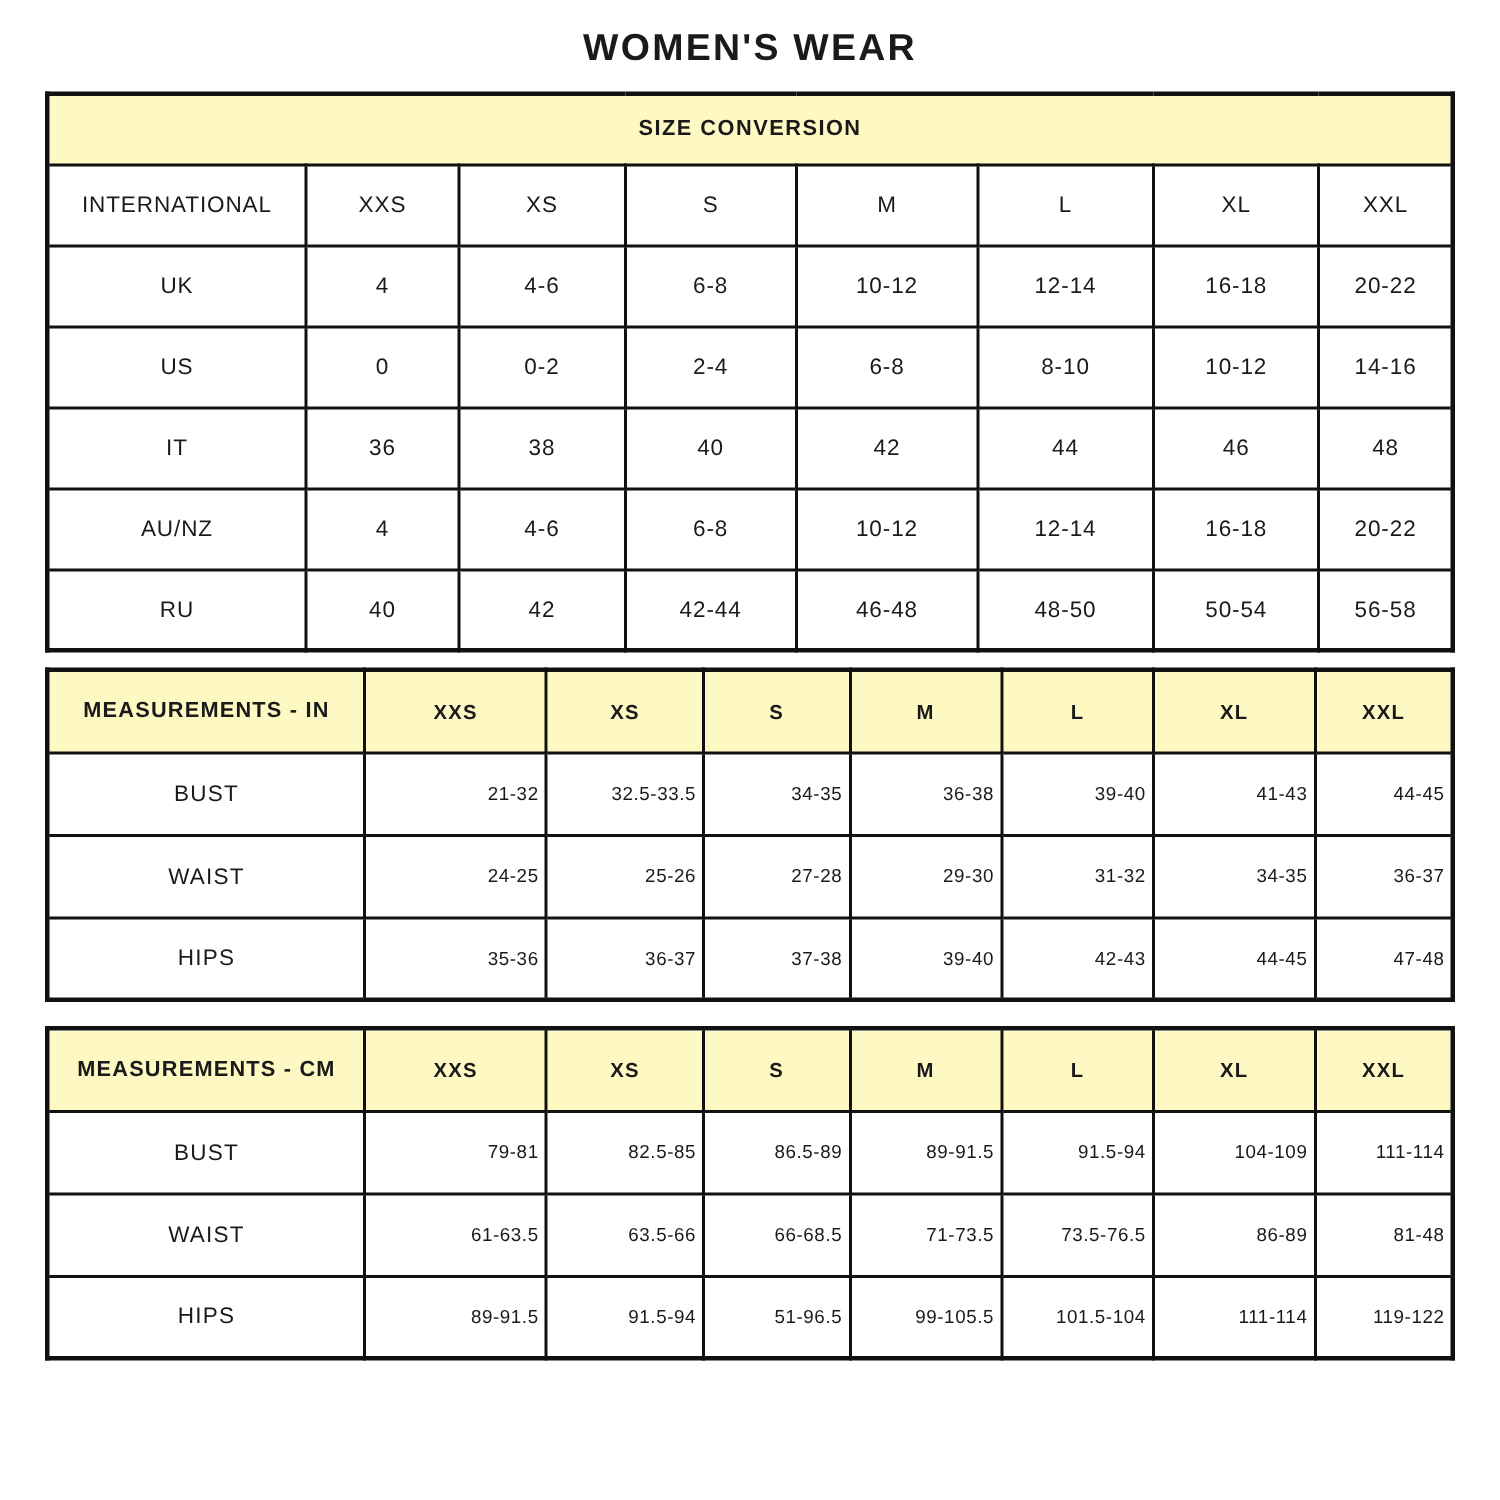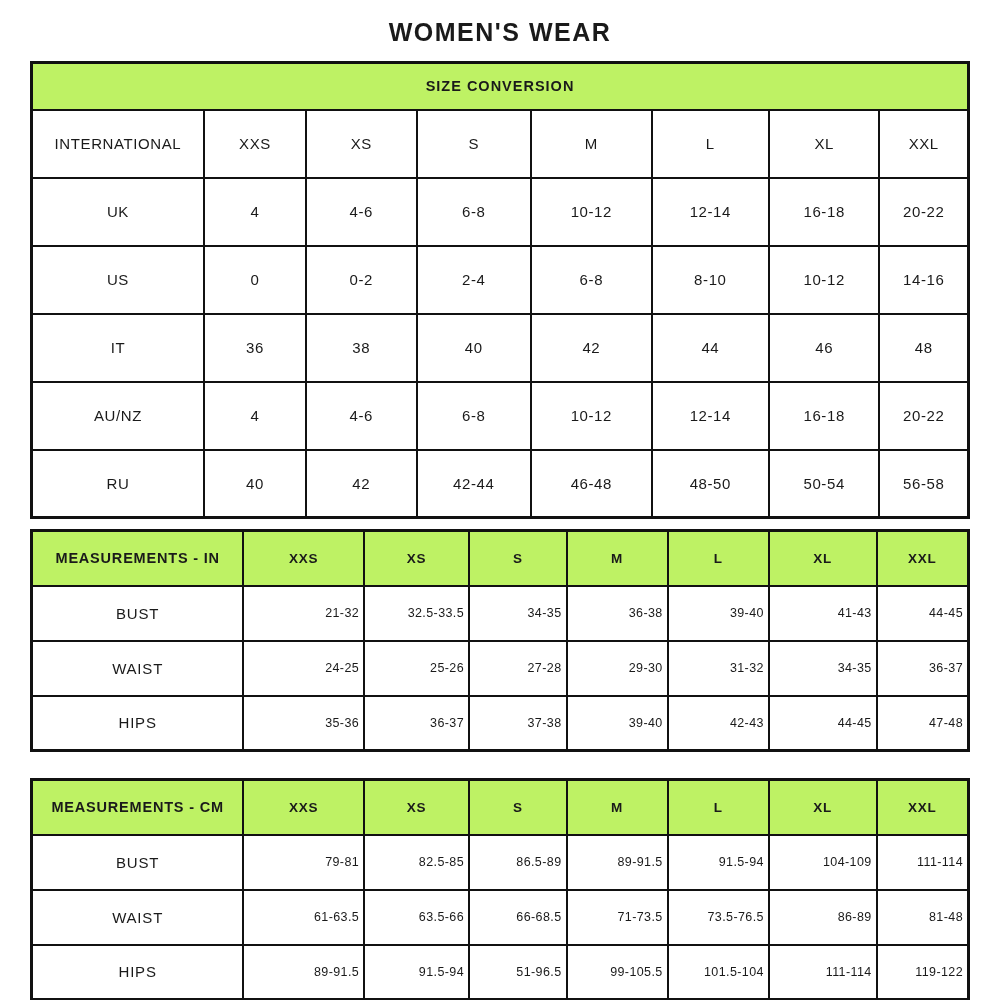--- a/index.html
+++ b/index.html
@@ -31,35 +31,35 @@
   }
   td {
     border: 2px solid #111111;
     text-align: center;
     vertical-align: middle;
     padding: 2px 4px;
     overflow: hidden;
   }
   
   .t-conv { margin-bottom: 10px; }
-  .t-conv td { height: 68px; font-size: 15px; letter-spacing: 0.6px; }
+  .t-conv td { height: 54px; font-size: 15px; letter-spacing: 0.6px; }
   .t-conv .title-cell {
     height: 47px;
     font-weight: bold;
     font-size: 14.5px;
     letter-spacing: 1px;
   }
   
-  .t-meas { margin-bottom: 26px; }
+  .t-meas { margin-bottom: 16px; }
   .t-meas td { height: 55px; }
   .t-meas .hdr-title { font-size: 14.5px; font-weight: bold; letter-spacing: 0.8px; }
   .t-meas .hdr-size  { font-size: 13.5px; font-weight: bold; letter-spacing: 0.8px; }
   .t-meas .lab { font-size: 15px; letter-spacing: 0.8px; }
   .t-meas .val { font-size: 12.5px; letter-spacing: 0.4px; text-align: right; }
-  .gray { background: #bef264; }
+  .gray { background: #fef9c3; }
 </style>
 </head>
 <body>
 
 <div class="page">
 
   <h1 class="page-title">WOMEN'S WEAR</h1>
 
   <table class="t-conv">
     <colgroup>

